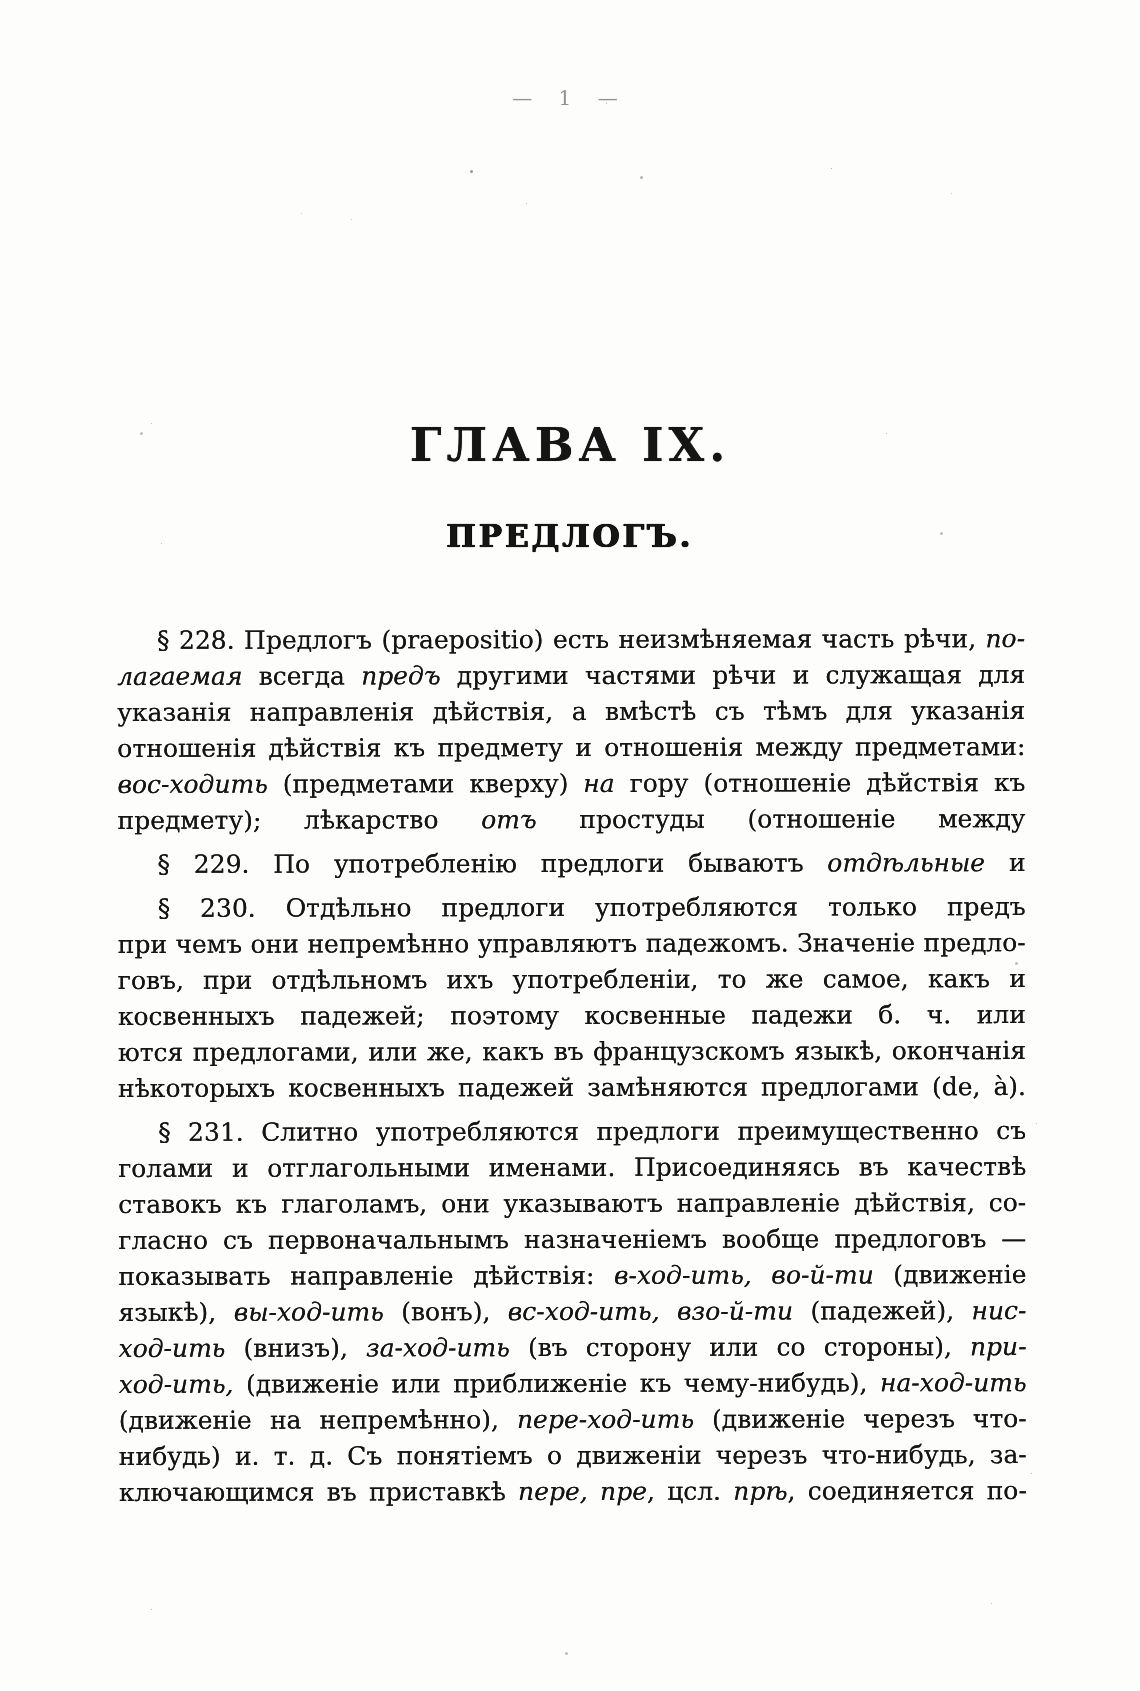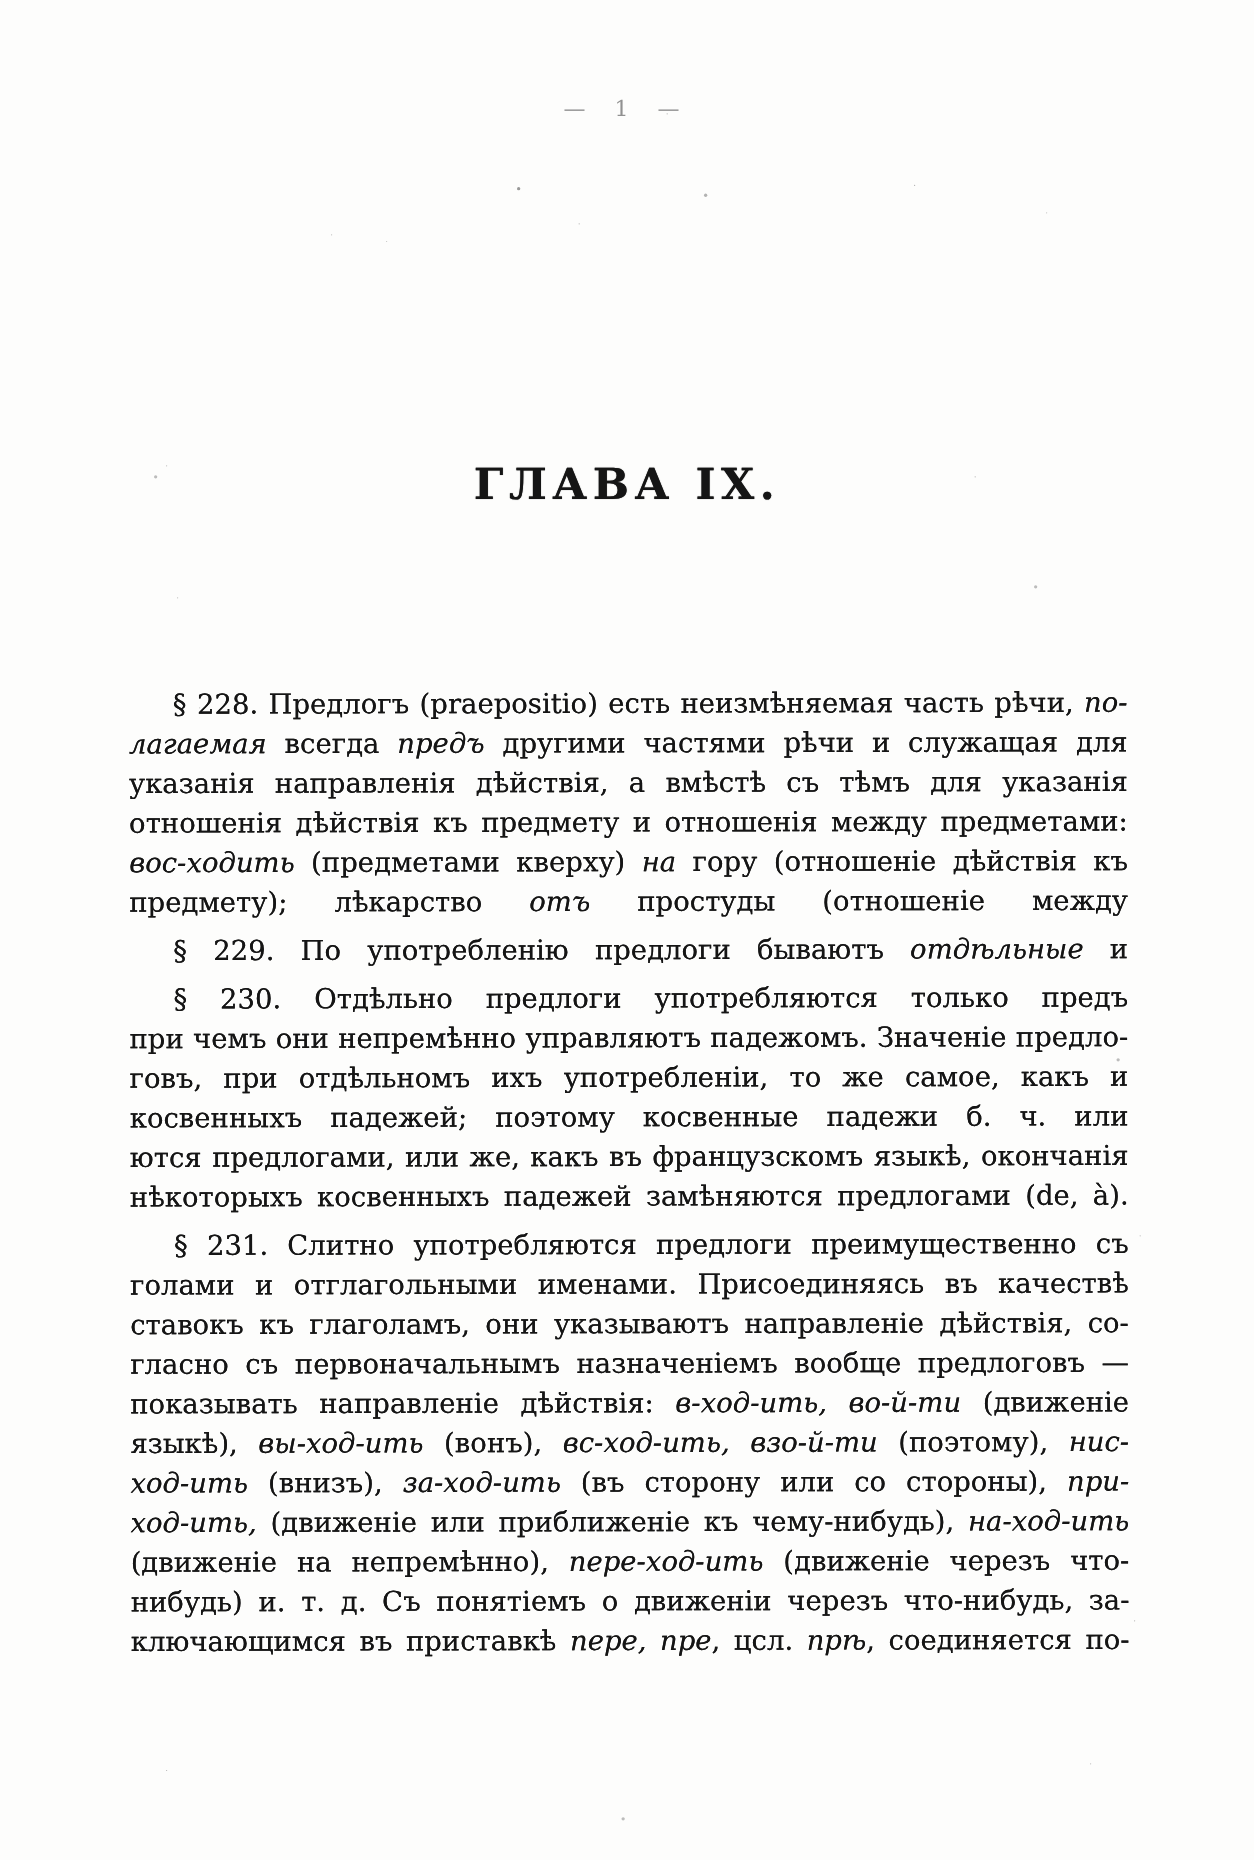--- a/index.html
+++ b/index.html
@@ -24,21 +24,21 @@
     color: #3a3a3a;
     opacity: 0.55;
     filter: blur(0.6px);
   }
   .chapter-title {
     position: absolute;
     top: 418px;
     left: 0;
     width: 100%;
     text-align: center;
-    font-size: 39px;
+    font-size: 46px;
     font-weight: bold;
     letter-spacing: 5px;
     text-shadow: 0 0 0.7px rgba(0,0,0,0.9);
   }
   .section-title {
     position: absolute;
     top: 518px;
     left: 0;
     width: 100%;
     text-align: center;
@@ -98,20 +98,21 @@
       -120px 48px 0 -1px rgba(40,40,40,.3);
   }
 </style>
 </head>
 <body>
 
 <div class="page">
   <div class="speck"></div>
   <div class="header-mark">— 1 —</div>
   <div class="chapter-title">ГЛАВА IX.</div>
+  <div class="section-title">ПРЕДЛОГЪ.</div>
   <div class="body-text">
       <div class="para">
         <div class="tline first"><span>§ 228. Предлогъ (praepositio) есть неизмѣняемая часть рѣчи, </span><i>по-</i></div>
         <div class="tline"><i>лагаемая</i><span> всегда </span><i>предъ</i><span> другими частями рѣчи и служащая для</span></div>
         <div class="tline"><span>указанія направленія дѣйствія, а вмѣстѣ съ тѣмъ для указанія</span></div>
         <div class="tline"><span>отношенія дѣйствія къ предмету и отношенія между предметами:</span></div>
         <div class="tline"><i>вос-ходить</i><span> (предметами кверху) </span><i>на</i><span> гору (отношеніе дѣйствія къ</span></div>
         <div class="tline"><span>предмету); лѣкарство </span><i>отъ</i><span> простуды (отношеніе между предметами).</span></div>
       </div>
       <div class="para">
@@ -124,21 +125,21 @@
         <div class="tline"><span>косвенныхъ падежей; поэтому косвенные падежи б. ч. или сопровожда-</span></div>
         <div class="tline"><span>ются предлогами, или же, какъ въ французскомъ языкѣ, окончанія</span></div>
         <div class="tline"><span>нѣкоторыхъ косвенныхъ падежей замѣняются предлогами (de, à).</span></div>
       </div>
       <div class="para">
         <div class="tline first"><span>§ 231. Слитно употребляются предлоги преимущественно съ гла-</span></div>
         <div class="tline"><span>голами и отглагольными именами. Присоединяясь въ качествѣ при-</span></div>
         <div class="tline"><span>ставокъ къ глаголамъ, они указываютъ направленіе дѣйствія, со-</span></div>
         <div class="tline"><span>гласно съ первоначальнымъ назначеніемъ вообще предлоговъ —</span></div>
         <div class="tline"><span>показывать направленіе дѣйствія: </span><i>в-ход-ить, во-й-ти</i><span> (движеніе</span></div>
-        <div class="tline"><span>языкѣ), </span><i>вы-ход-ить</i><span> (вонъ), </span><i>вс-ход-ить, взо-й-ти</i><span> (поэтому), </span><i>нис-</i></div>
+        <div class="tline"><span>языкѣ), </span><i>вы-ход-ить</i><span> (вонъ), </span><i>вс-ход-ить, взо-й-ти</i><span> (падежей), </span><i>нис-</i></div>
         <div class="tline"><i>ход-ить</i><span> (внизъ), </span><i>за-ход-ить</i><span> (въ сторону или со стороны), </span><i>при-</i></div>
         <div class="tline"><i>ход-ить,</i><span> (движеніе или приближеніе къ чему-нибудь), </span><i>на-ход-ить</i></div>
         <div class="tline"><span>(движеніе на непремѣнно), </span><i>пере-ход-ить</i><span> (движеніе черезъ что-</span></div>
         <div class="tline"><span>нибудь) и. т. д. Съ понятіемъ о движеніи черезъ что-нибудь, за-</span></div>
         <div class="tline"><span>ключающимся въ приставкѣ </span><i>пере, пре</i><span>, цсл. </span><i>прѣ</i><span>, соединяется по-</span></div>
       </div>
     </div>
 </div>
 
 </body></html>

